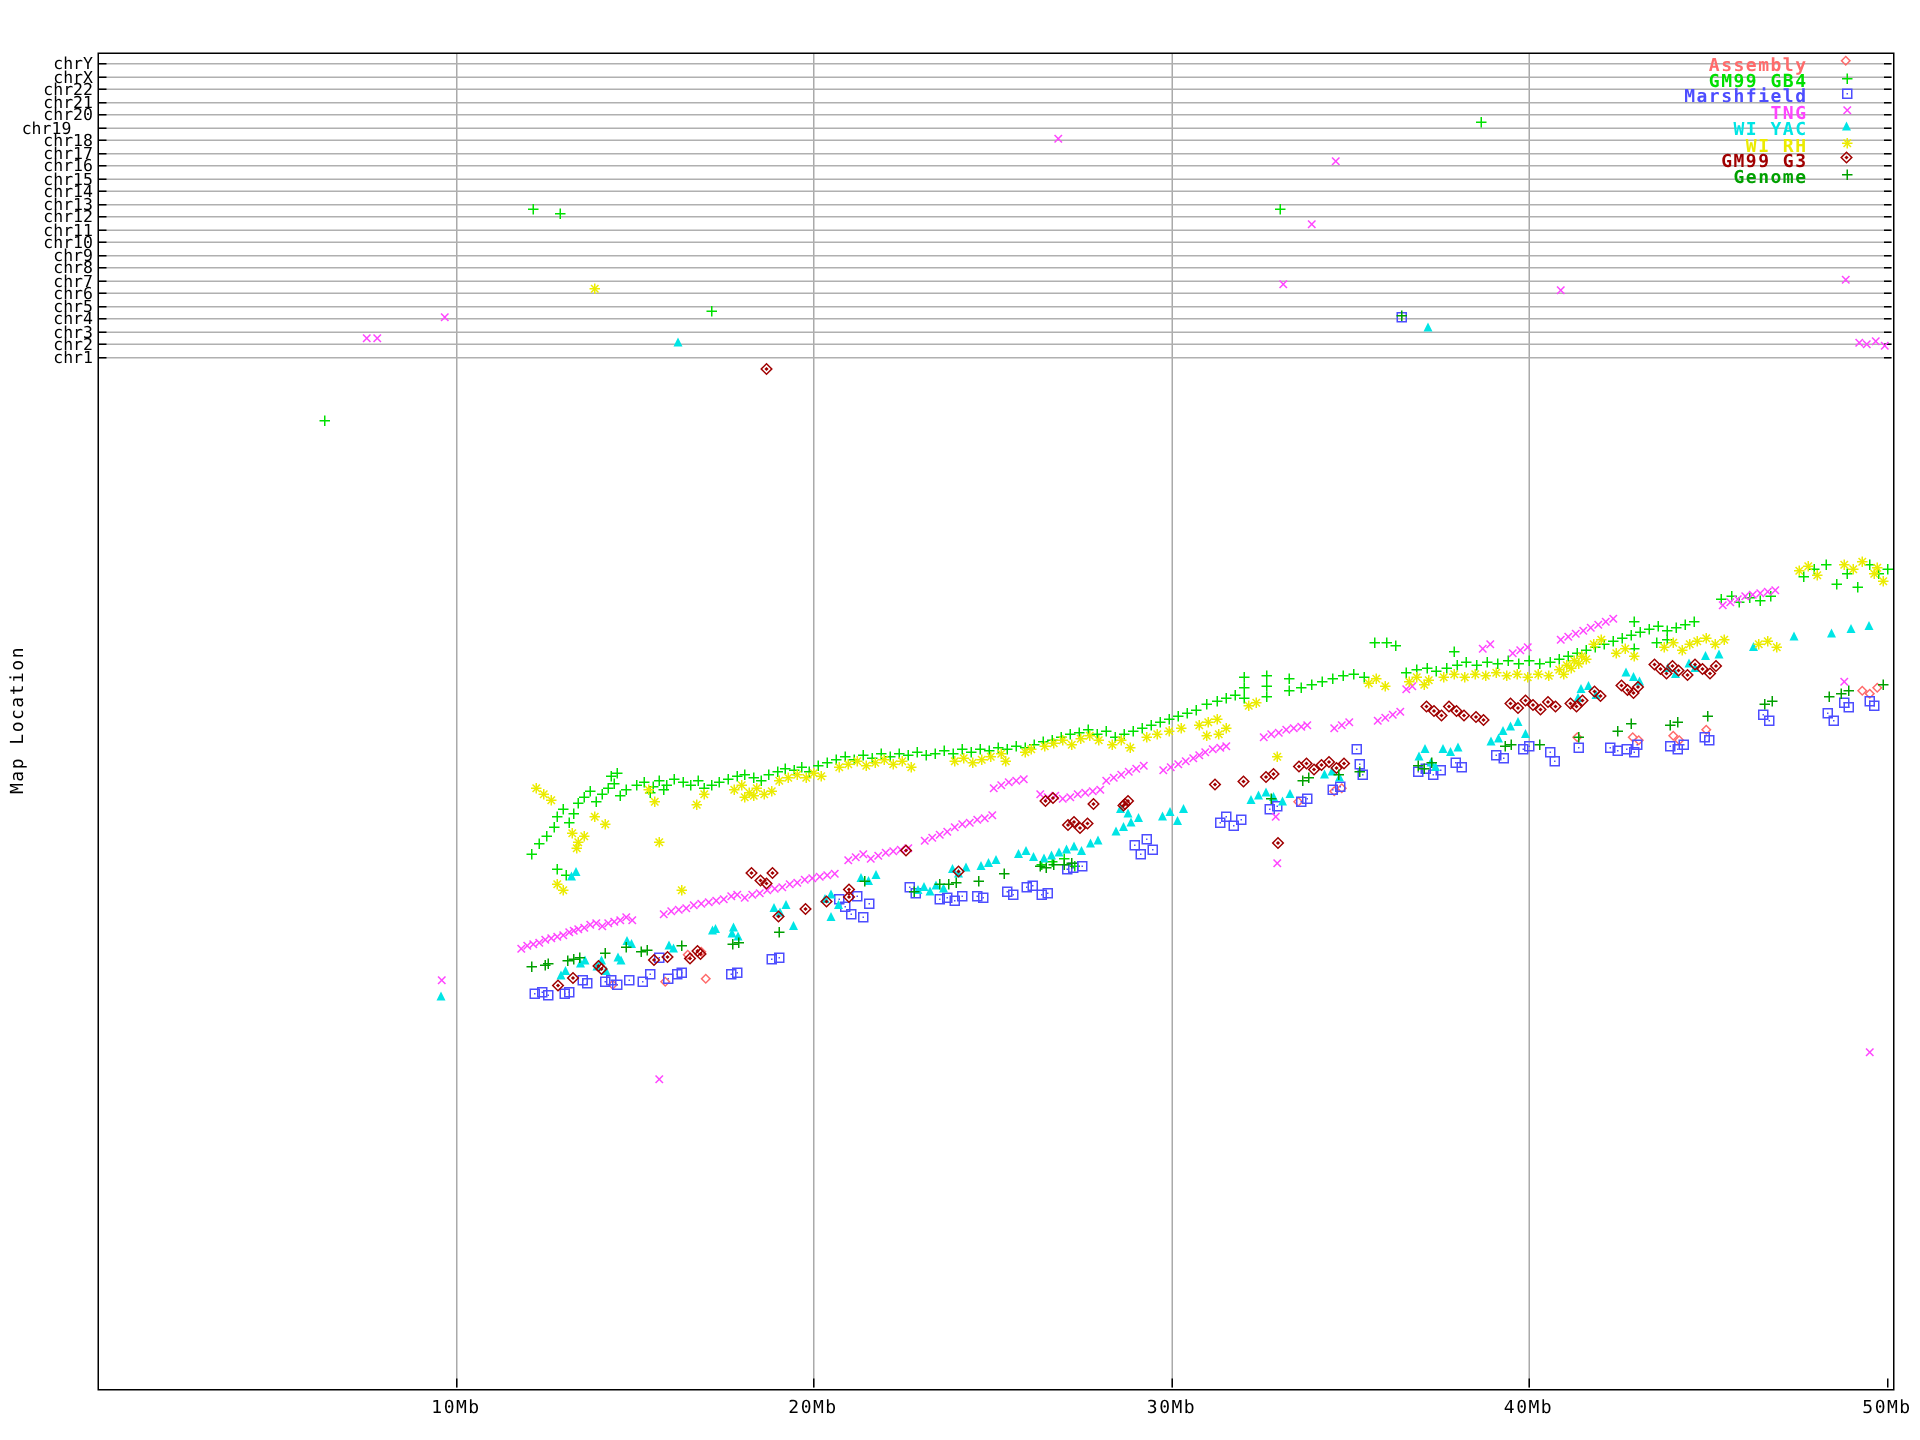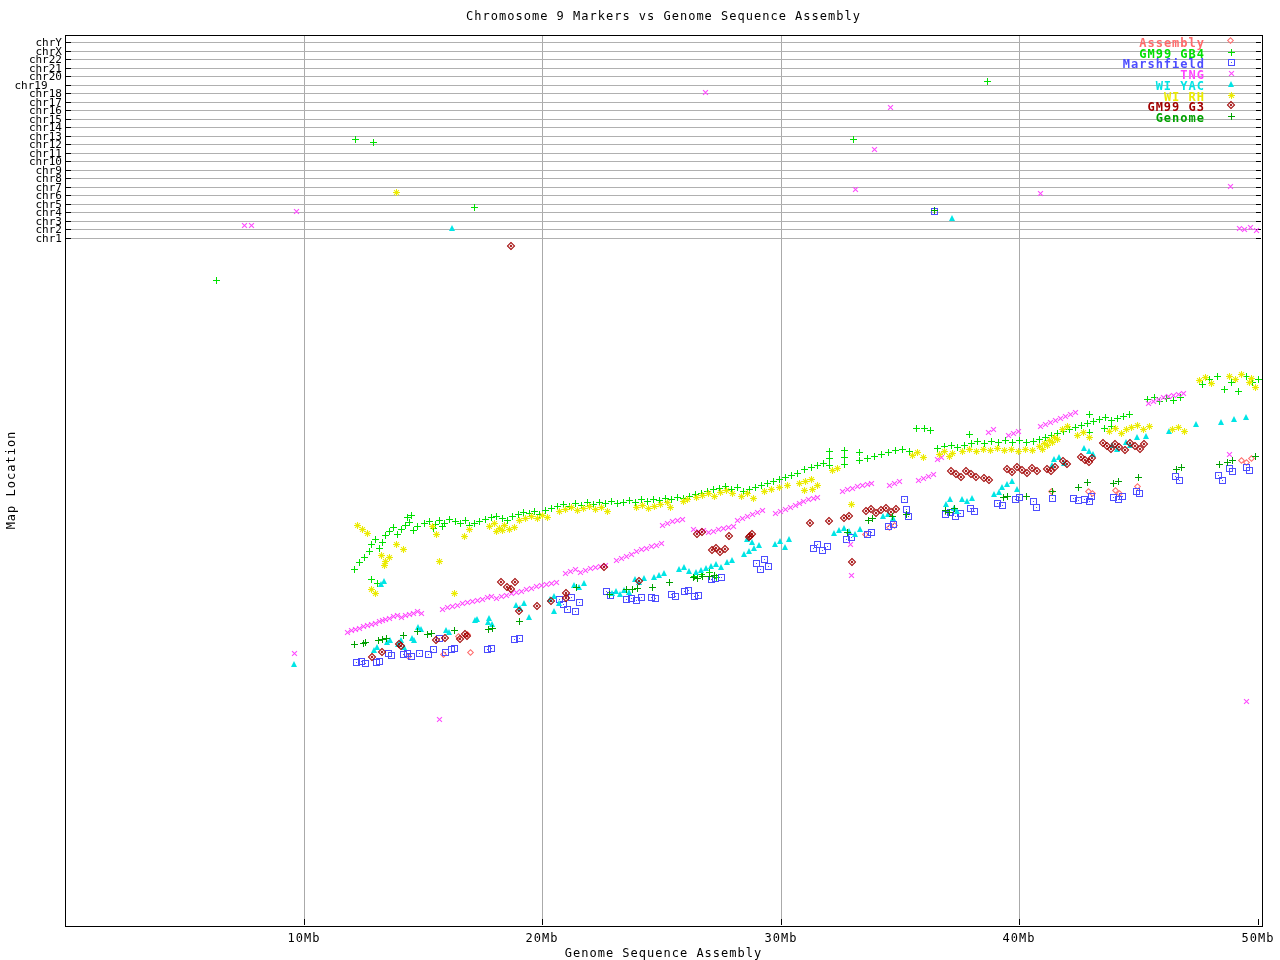--- a/index.html
+++ b/index.html
@@ -34,23 +34,21 @@
   .m.triangle{width:0;height:0;border-left:3px solid transparent;border-right:3px solid transparent;
               border-bottom:6px solid currentColor;}
   .m.diamond-open{width:5px;height:5px;border:1px solid currentColor;box-sizing:border-box;transform:rotate(45deg);}
   .m.diamond-dot{width:6px;height:6px;border:1px solid currentColor;box-sizing:border-box;transform:rotate(45deg);}
   .m.diamond-dot::before{content:"";position:absolute;left:1px;top:1px;width:2px;height:2px;background:currentColor;}
 </style>
 </head>
 <body>
 
 <div id="screen">
-  <div id="title" class="abs">Chromosome 9 Markers vs Genome Sequence Assembly</div>
   <div id="ylabel" class="abs">Map Location</div>
-  <div id="xlabel" class="abs">Genome Sequence Assembly</div>
   <div id="frame" class="abs"></div>
   <div id="plot"></div>
 <div class="vgrid" style="position: absolute; left: 304px;"></div>
     <div class="tick" style="position: absolute; left: 304px; top: 919px; width: 1px; height: 6px;"></div>
     <div class="xticklab" style="position: absolute; left: 274px;">10Mb</div>
     <div class="vgrid" style="position: absolute; left: 542px;"></div>
     <div class="tick" style="position: absolute; left: 542px; top: 919px; width: 1px; height: 6px;"></div>
     <div class="xticklab" style="position: absolute; left: 512px;">20Mb</div>
     <div class="vgrid" style="position: absolute; left: 781px;"></div>
     <div class="tick" style="position: absolute; left: 781px; top: 919px; width: 1px; height: 6px;"></div>

